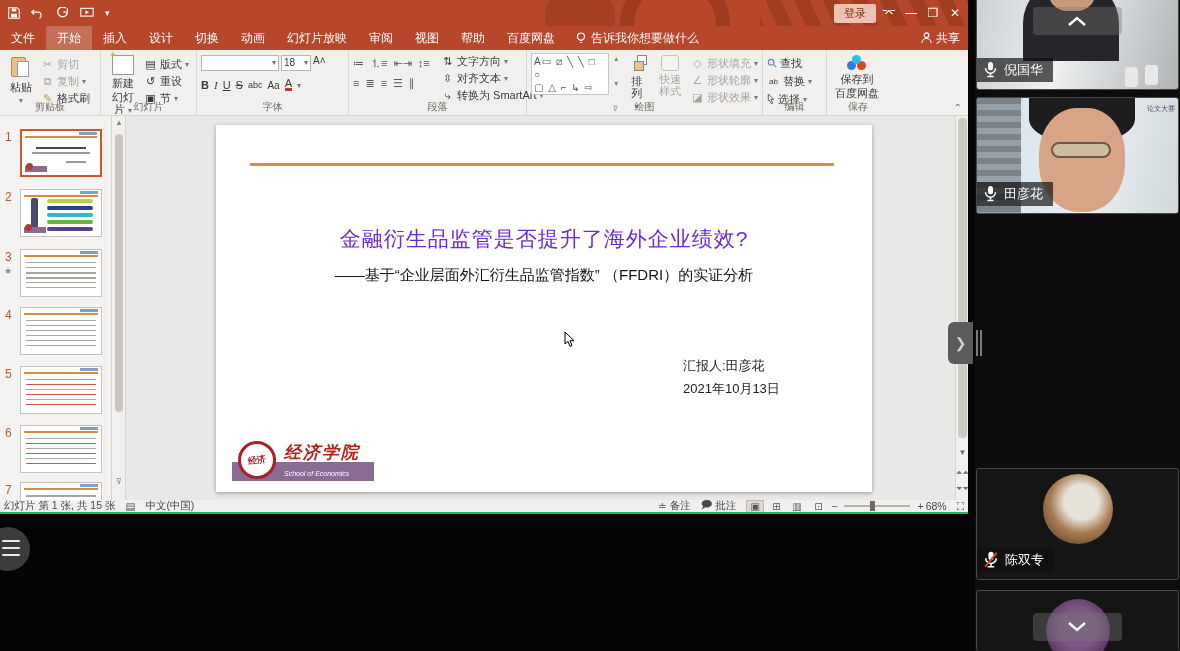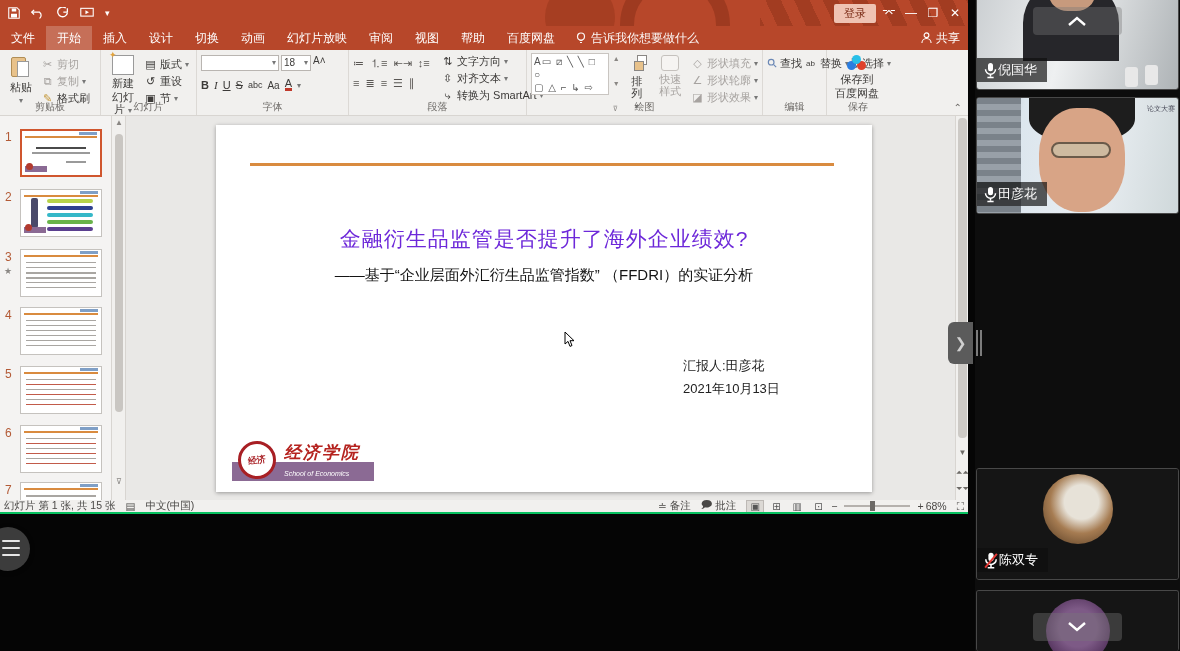--- a/index.html
+++ b/index.html
@@ -117,21 +117,21 @@
 .float-list{position:absolute;left:-14px;top:527px;width:44px;height:44px;border-radius:50%;background:#3c3c3c;z-index:8;box-shadow:0 1px 4px rgba(0,0,0,.5)}
 .float-list .li-lines{position:absolute;left:16px;top:13px;width:20px;height:18px}
 .float-list .li-lines i{position:absolute;left:0;height:2px;width:18px;background:#e6e6e6;border-radius:1px}
 .float-list .li-lines i:before{content:"";position:absolute;left:-5px;top:0;width:2px;height:2px;background:#e6e6e6}
 
 
 .sidebar{position:absolute;left:975px;top:0;width:205px;height:651px;background:#0d0d0d}
 .tile{position:absolute;left:1px;width:203px;background:#191919;border:1px solid #484848;border-radius:3px;overflow:hidden}
 .vid{position:absolute;inset:0}
 .namebar{position:absolute;left:0;bottom:7px;display:flex;align-items:center;z-index:4}
-.namelabel{display:flex;align-items:center;gap:0;background:rgba(15,15,15,.68);padding:3px 10px 3px 6px;color:#fff;font-size:13px}
+.namelabel{display:flex;align-items:flex-start;gap:6px;background:rgba(15,15,15,.68);padding:3px 10px 3px 6px;color:#fff;font-size:13px}
 .badge-person{width:27px;height:27px;background:#e8751a;display:flex;align-items:center;justify-content:center;flex:none}
 .avatar{position:absolute;left:50%;transform:translateX(-50%);border-radius:50%}
 .scrim{position:absolute;left:28%;width:44%;height:28px;background:rgba(120,120,120,.38);border-radius:4px;display:flex;align-items:center;justify-content:center;z-index:5}
 
 .scene1{background:linear-gradient(105deg,#c9cdd0 0%,#eef0f1 45%,#aeb3b6 100%)}
 .scene1 .person{position:absolute;left:46px;top:12px;width:96px;height:80px;background:#26262a;border-radius:42px 42px 0 0}
 .scene1 .head{position:absolute;left:72px;top:0;width:46px;height:42px;background:#c79a7d;border-radius:40%}
 .scene1 .chair{position:absolute;bottom:4px;width:13px;height:20px;background:#e8e8e8;border-radius:3px}
 
 .scene2{background:linear-gradient(100deg,#9aa3ac 0%,#dce6ee 22%,#e9eef2 60%,#cfd8da 100%)}
@@ -378,21 +378,21 @@
               <span class="chip">◪</span>
               <span>形状效果</span>
               <span class="caret">▾</span>
             </span>
         </span>
       </div>
       <span class="glabel">绘图</span>
     </div>
 
     <div class="rgroup" style="width:64px">
-      <span style="display:inline-flex;flex-direction:row;gap:2px;margin-top:2px">
+      <span style="display:inline-flex;flex-direction:column;gap:2px;margin-top:2px">
         <span class="smallrow">
           <svg width="10" height="10" viewBox="0 0 12 12">
               <circle cx="5" cy="5" r="3.4" fill="none" stroke="#6a87b5" stroke-width="1.4"></circle>
               <line x1="8" y1="8" x2="11" y2="11" stroke="#6a87b5" stroke-width="1.4"></line>
             </svg>
           <span>查找</span>
         </span>
         <span class="smallrow">
             <span class="chip" style="font-size:8px">ab</span>
             <span>替换</span>

